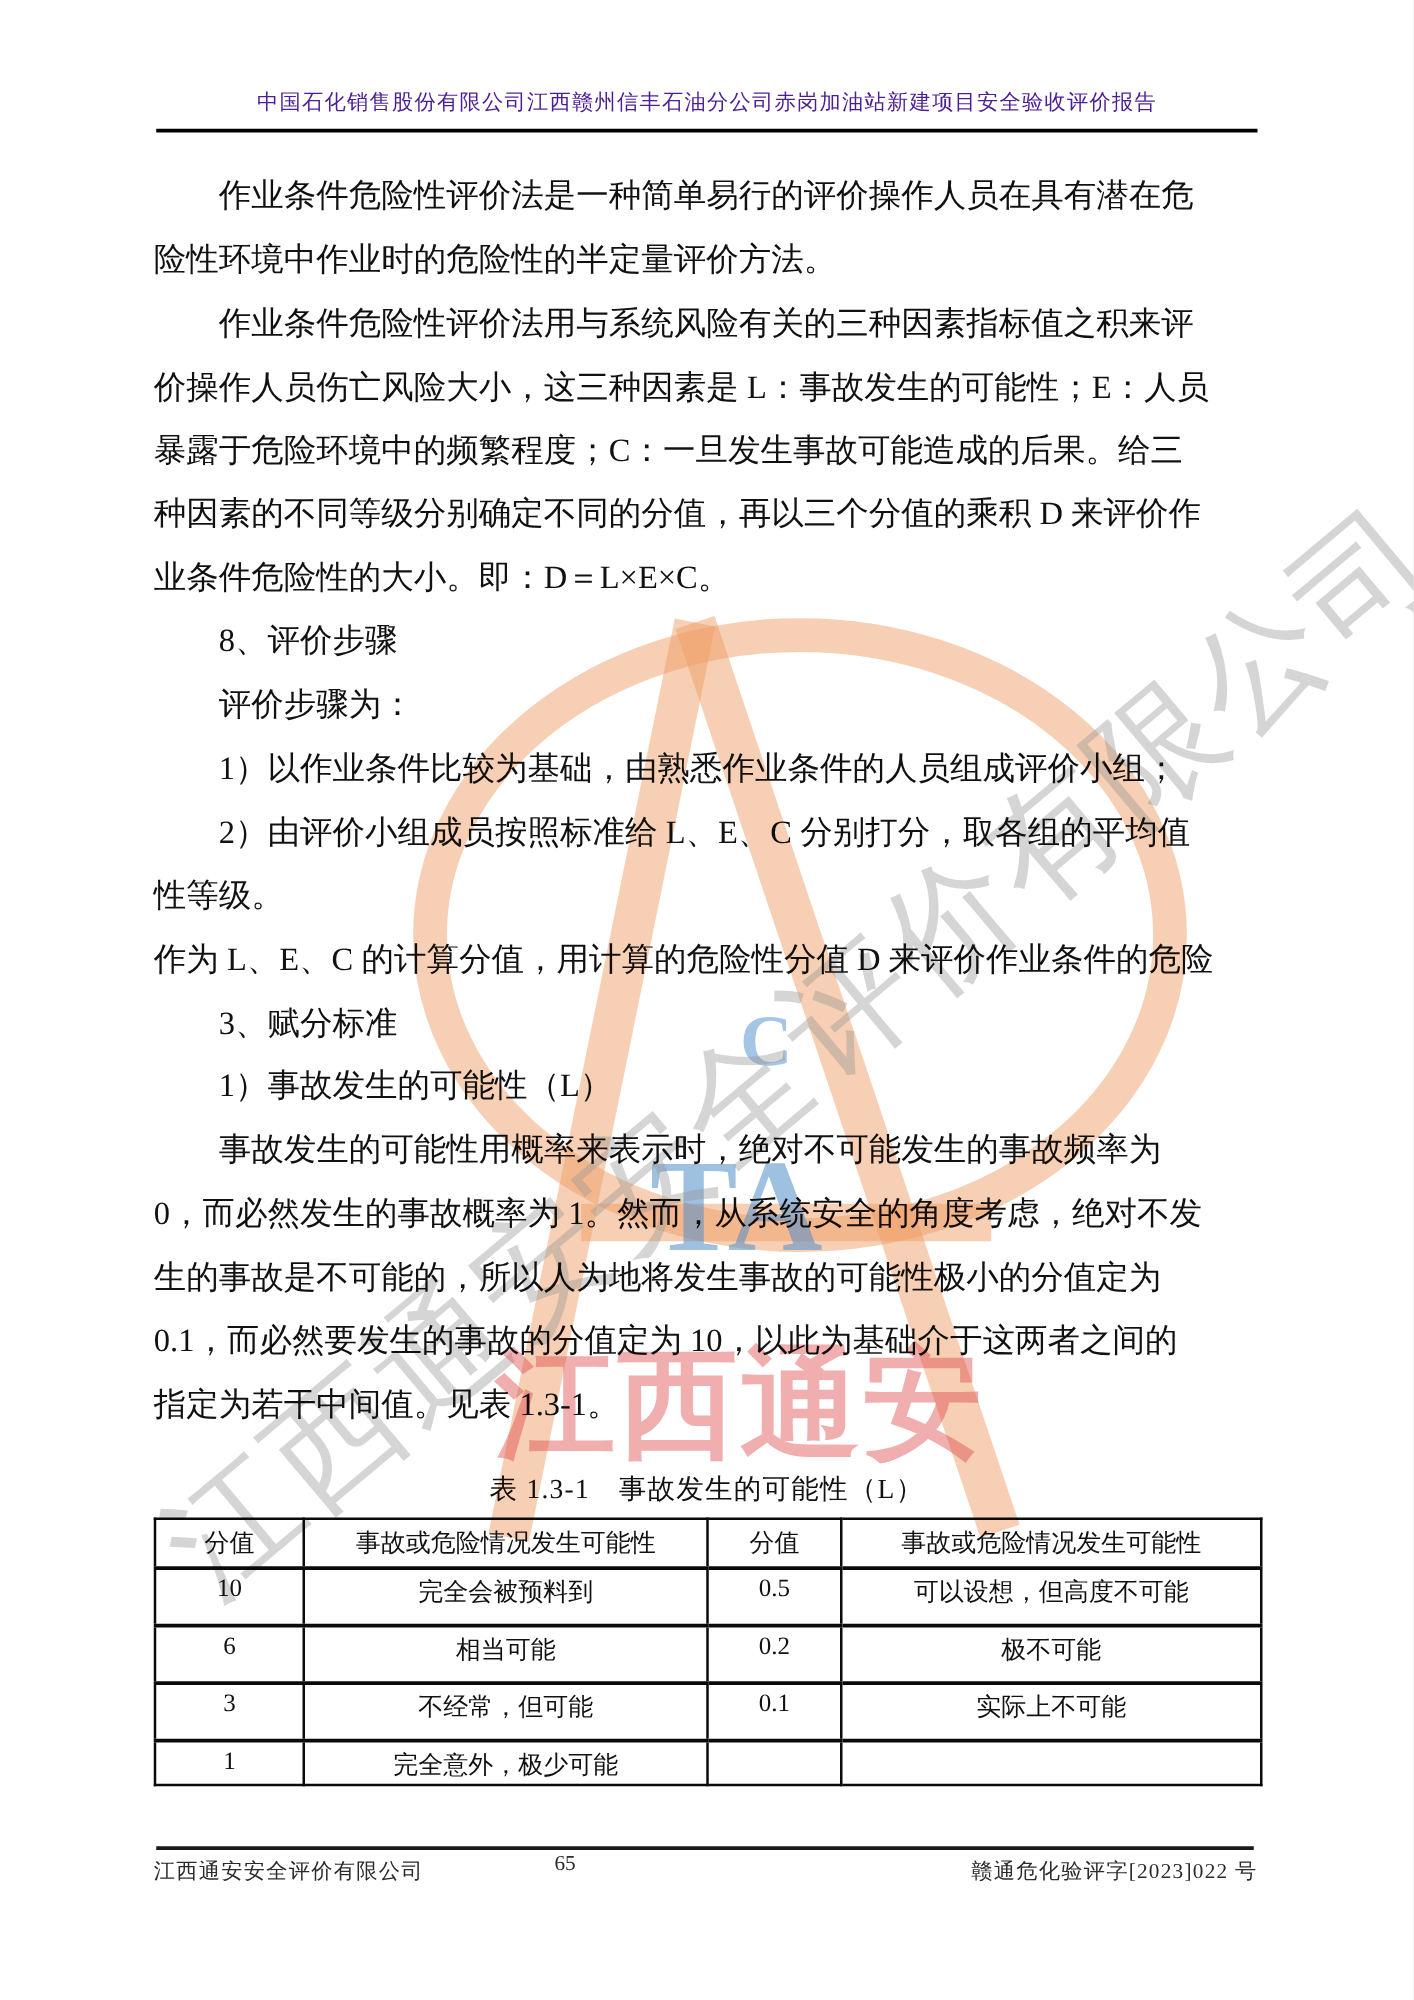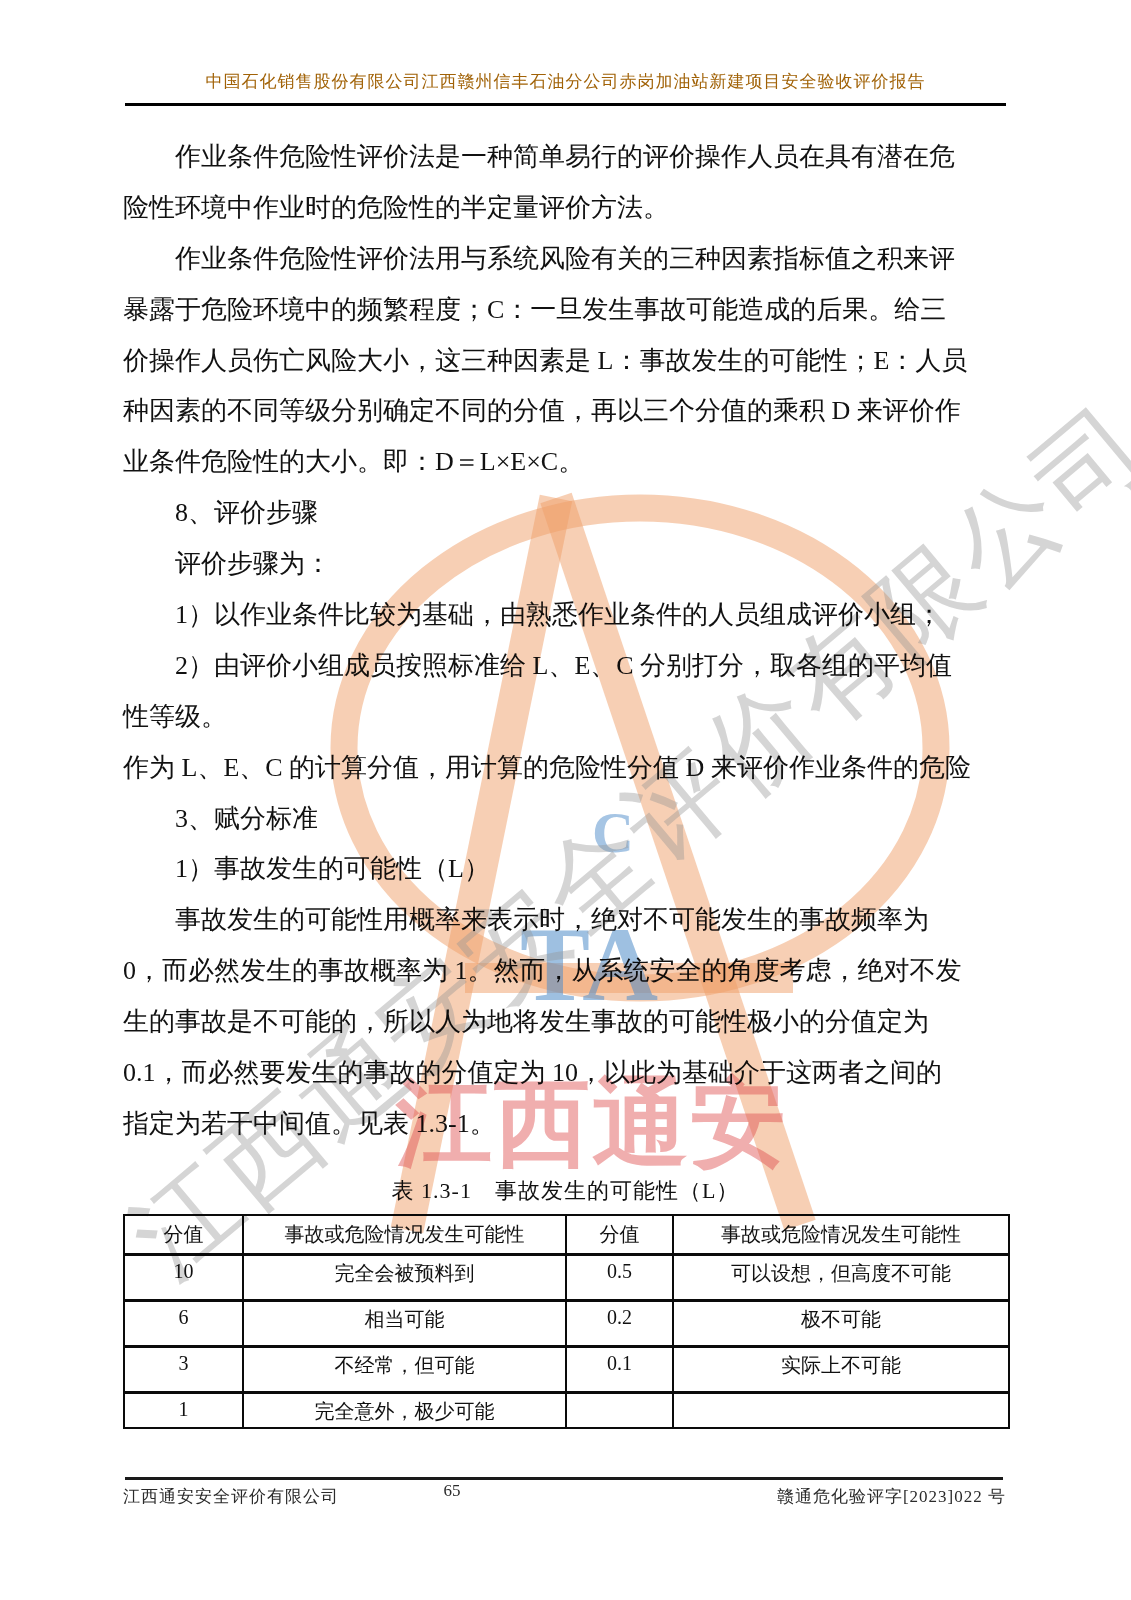--- a/index.html
+++ b/index.html
@@ -8,21 +8,21 @@
     width:1131px;height:1600px;
     background:#ffffff;
     margin:0 auto;
     overflow:hidden;
     font-family:"Liberation Serif","DejaVu Serif",serif;
     color:#151515;
   }
   
   .hdr-title{
     position:absolute;top:70px;left:0;width:1131px;
-    text-align:center;font-size:17px;color:#a16207;
+    text-align:center;font-size:17px;color:#4c1d95;
     letter-spacing:1px;white-space:nowrap;
   }
   .hdr-rule{
     position:absolute;top:103px;left:125px;width:881px;height:3px;
     background:#000;
   }
   
   .body-text{
     position:absolute;top:132px;left:123px;width:885px;
     font-size:26px;line-height:50.9px;color:#111;
@@ -103,22 +103,22 @@
 
 <div class="page">
 
   <div class="hdr-title">中国石化销售股份有限公司江西赣州信丰石油分公司赤岗加油站新建项目安全验收评价报告</div>
   <div class="hdr-rule"></div>
 
   <div class="body-text">
       <div class="line ind">作业条件危险性评价法是一种简单易行的评价操作人员在具有潜在危</div>
       <div class="line">险性环境中作业时的危险性的半定量评价方法。</div>
       <div class="line ind">作业条件危险性评价法用与系统风险有关的三种因素指标值之积来评</div>
+      <div class="line">价操作人员伤亡风险大小，这三种因素是 L：事故发生的可能性；E：人员</div>
       <div class="line">暴露于危险环境中的频繁程度；C：一旦发生事故可能造成的后果。给三</div>
-      <div class="line">价操作人员伤亡风险大小，这三种因素是 L：事故发生的可能性；E：人员</div>
       <div class="line">种因素的不同等级分别确定不同的分值，再以三个分值的乘积 D 来评价作</div>
       <div class="line">业条件危险性的大小。即：D＝L×E×C。</div>
       <div class="line ind">8、评价步骤</div>
       <div class="line ind">评价步骤为：</div>
       <div class="line ind">1）以作业条件比较为基础，由熟悉作业条件的人员组成评价小组；</div>
       <div class="line ind">2）由评价小组成员按照标准给 L、E、C 分别打分，取各组的平均值</div>
       <div class="line">性等级。</div>
       <div class="line">作为 L、E、C 的计算分值，用计算的危险性分值 D 来评价作业条件的危险</div>
       <div class="line ind">3、赋分标准</div>
       <div class="line ind">1）事故发生的可能性（L）</div>

